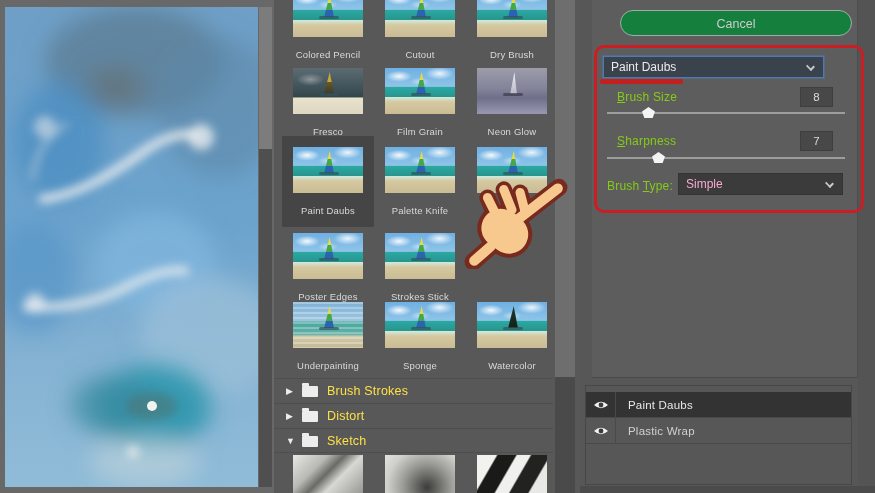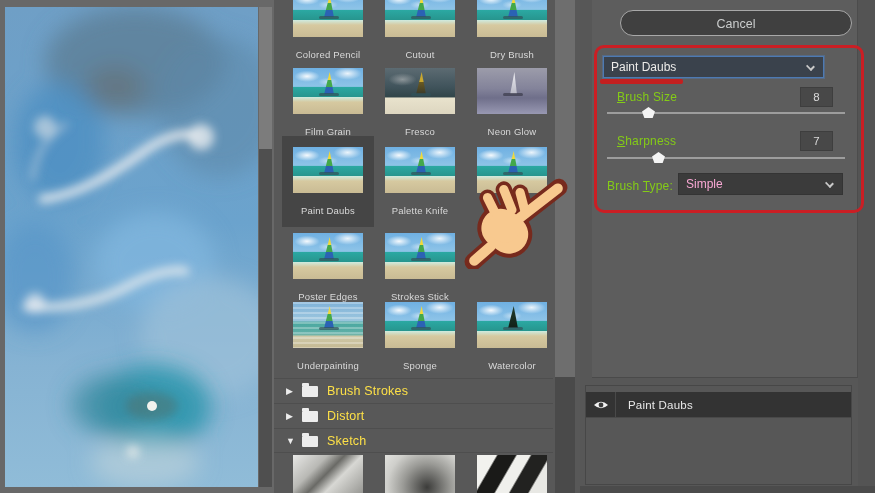--- a/index.html
+++ b/index.html
@@ -57,21 +57,21 @@
   .f-sep{position:absolute;left:0;top:452px;width:279px;border-top:1px solid #4e4e4e;}
   .vscroll2{position:absolute;left:281px;top:0;width:20px;height:493px;background:#4a4a4a;}
   .vscroll2 .vthumb2{position:absolute;left:0;top:0;width:20px;height:377px;background:#6e6e6e;}
 
   
   .rightpane{position:absolute;left:580px;top:0;width:295px;height:493px;background:#575757;}
   .right-margin{position:absolute;left:858px;top:0;width:17px;height:493px;background:#545454;}
   .settings-box{position:absolute;left:592px;top:0;width:266px;height:378px;background:#5d5d5d;
       border-right:1px solid #4c4c4c;border-bottom:1px solid #4a4a4a;}
   .cancel{position:absolute;left:620px;top:10px;width:232px;height:26px;border-radius:13px;
-      border:1px solid #a8a8a8;background:#404040;color:#cbcdcd;font-size:12.5px;
+      border:1px solid #a8a8a8;background:#15803d;color:#cbcdcd;font-size:12.5px;
       font-family:"Liberation Sans",sans-serif;text-align:center;line-height:24px;}
   .dd{position:absolute;height:22px;font-size:12px;color:#ecebe9;line-height:20px;padding-left:7px;}
   .filter-dd{left:603px;top:56px;width:221px;background:#3a424c;border:1px solid #4d7ab3;
       box-shadow:0 0 0 1px rgba(77,122,179,.45);}
   .type-dd{left:678px;top:173px;width:165px;background:#3b3b3b;border:1px solid #343434;color:#f9a8d4;}
   .chev{position:absolute;right:9px;top:6px;width:7px;height:7px;border-right:2px solid #c9c9c9;
       border-bottom:2px solid #c9c9c9;transform:rotate(45deg) scaleY(.8);}
   .plabel{position:absolute;font-size:12px;color:#84cc16;letter-spacing:.2px;}
   .accel{text-decoration:underline;}
   .valbox{position:absolute;width:33px;height:20px;background:#484848;border:1px solid #3e3e3e;
@@ -164,26 +164,26 @@
         <div class="f-label">Cutout</div>
       </div>
       <div class="f-cell">
         <div class="thumb"></div>
         <div class="f-label">Dry Brush</div>
       </div>
     </div>
 
     <div class="f-row" style="top:68px">
       <div class="f-cell">
-        <div class="thumb"></div>
-        <div class="f-label">Film Grain</div>
-      </div>
-      <div class="f-cell">
         <div class="thumb t-fresco"></div>
         <div class="f-label">Fresco</div>
+      </div>
+      <div class="f-cell">
+        <div class="thumb"></div>
+        <div class="f-label">Film Grain</div>
       </div>
       <div class="f-cell">
         <div class="thumb t-neon"></div>
         <div class="f-label">Neon Glow</div>
       </div>
     </div>
 
     <div class="f-row" style="top:147px">
       <div class="f-cell sel">
         <div class="thumb"></div>
@@ -301,20 +301,29 @@
 
   <div class="layers-box">
     <div class="layer-row sel">
       <span class="eye-cell">
         <svg width="16" height="10" viewBox="0 0 16 10">
           <path d="M1 5 Q8 -1.5 15 5 Q8 11.5 1 5 Z" fill="#f2f2f2"></path>
           <circle cx="8" cy="5" r="2.4" fill="#3a3a3a"></circle>
         </svg>
       </span>
       <span class="layer-name">Paint Daubs</span>
+    </div>
+    <div class="layer-row">
+      <span class="eye-cell">
+        <svg width="16" height="10" viewBox="0 0 16 10">
+          <path d="M1 5 Q8 -1.5 15 5 Q8 11.5 1 5 Z" fill="#f2f2f2"></path>
+          <circle cx="8" cy="5" r="2.4" fill="#3a3a3a"></circle>
+        </svg>
+      </span>
+      <span class="layer-name">Plastic Wrap</span>
     </div>
   </div>
   <div class="bottom-strip"></div>
 
   <div class="hand">
     <svg width="112" height="102" viewBox="0 0 110 100">
       <g stroke="#772a1d" stroke-linecap="round">
         <line x1="40" y1="60" x2="48" y2="66" stroke-width="46"></line>
         <line x1="30" y1="78" x2="13" y2="93" stroke-width="17"></line>
         <line x1="56" y1="52" x2="97" y2="20" stroke-width="17"></line>

